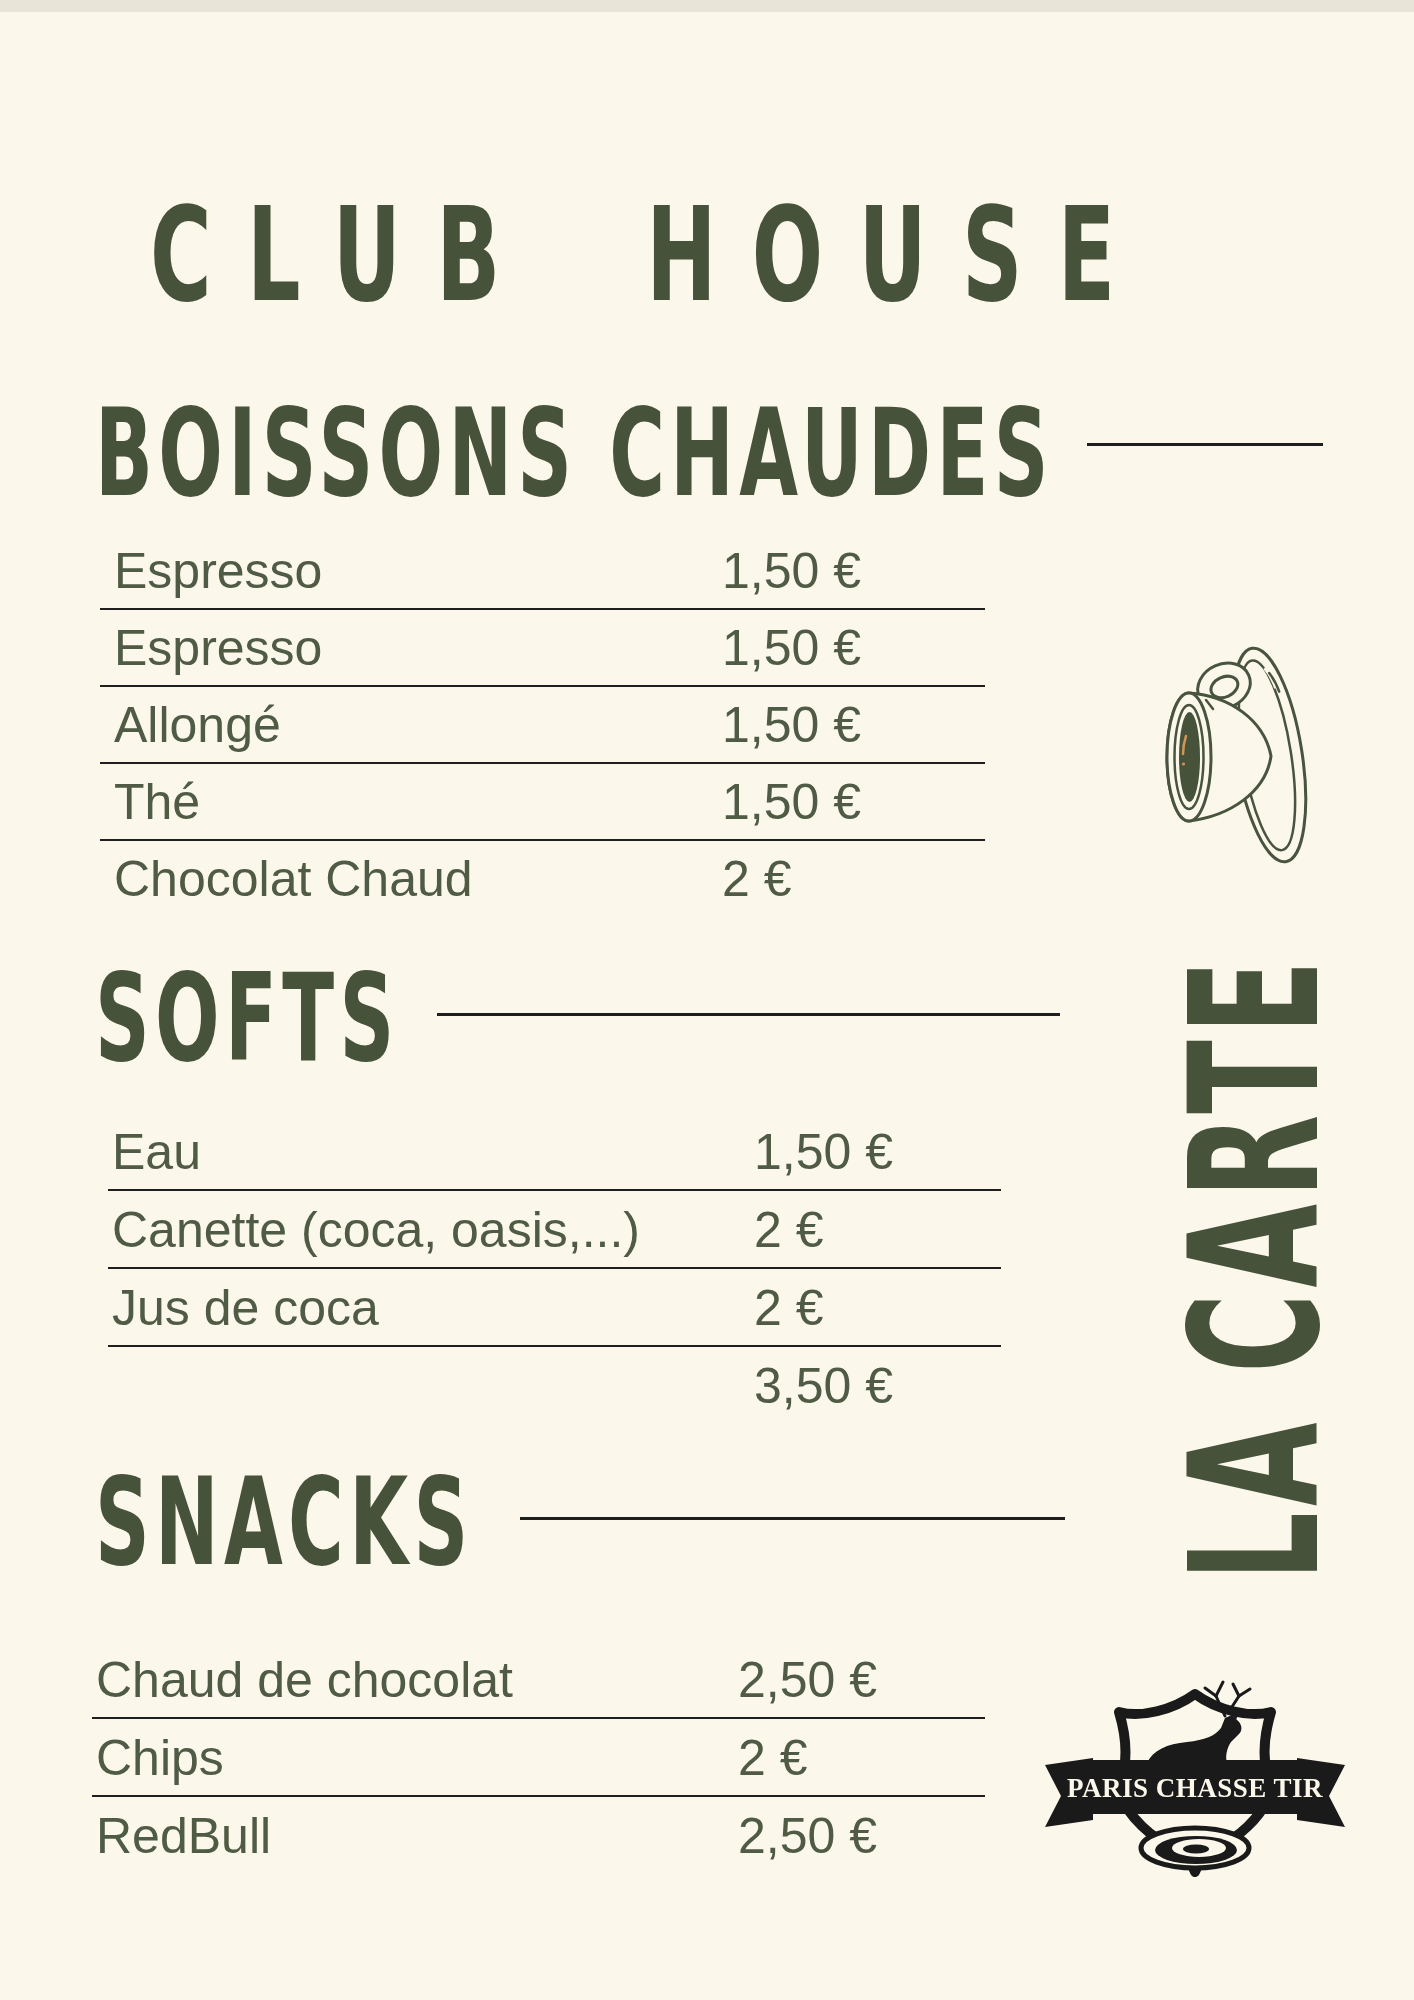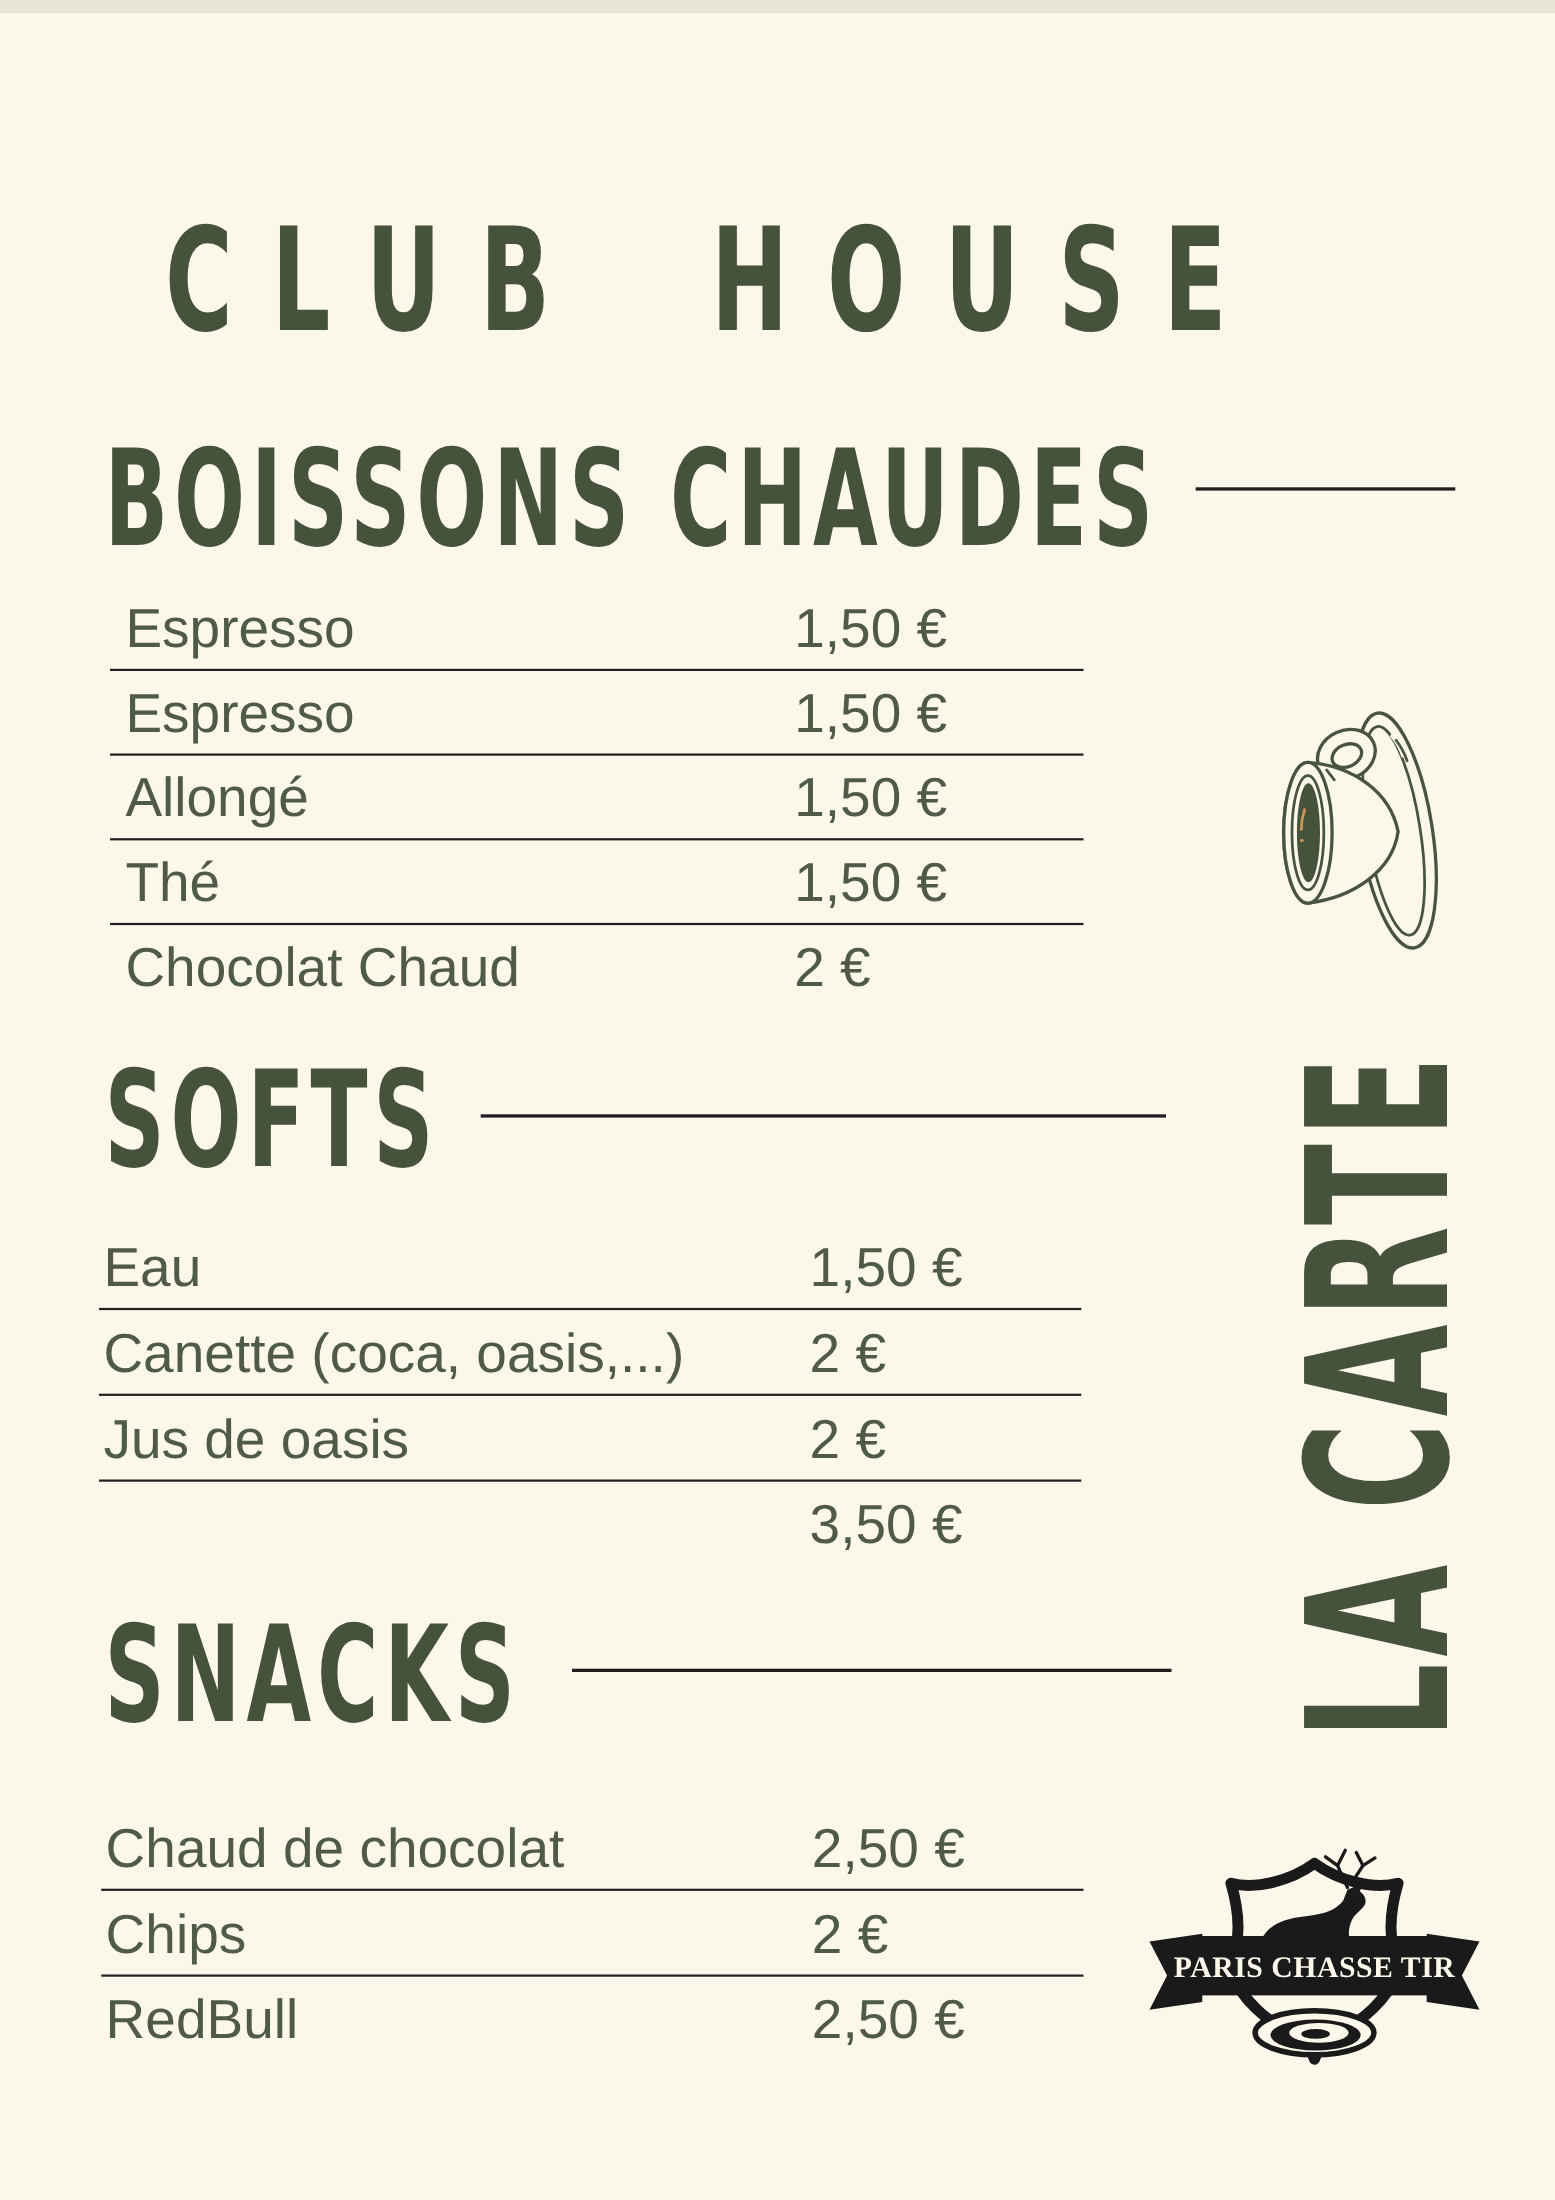--- a/index.html
+++ b/index.html
@@ -50,21 +50,21 @@
   .h-snacks{top:1450px;}
   .heading-line{
     position:absolute;height:3px;background:var(--line);
   }
   .hl-boissons{left:1087px;top:431px;width:236px;}
   .hl-softs{left:437px;top:1001px;width:623px;}
   .hl-snacks{left:520px;top:1505px;width:545px;}
   
   .items{position:absolute;}
   .t1{left:100px;top:521px;width:885px;}
-  .t2{left:90px;top:1101px;width:893px;text-align:right;}
+  .t2{left:108px;top:1101px;width:893px;text-align:right;}
   .t3{left:92px;top:1629px;width:893px;}
   .row{
     position:relative;
     height:77px;
     border-bottom:2px solid var(--line);
     font-size:50px;
     line-height:77px;
     color:var(--green-body);
     white-space:nowrap;
   }
@@ -133,21 +133,21 @@
   <div class="items t2">
       <div class="row">
         <span class="iname">Eau</span>
         <span class="iprice">1,50 €</span>
       </div>
       <div class="row">
         <span class="iname">Canette (coca, oasis,...)</span>
         <span class="iprice">2 €</span>
       </div>
       <div class="row">
-        <span class="iname">Jus de oasis</span>
+        <span class="iname">Jus de coca</span>
         <span class="iprice">2 €</span>
       </div>
       <div class="row last">
         <span class="iprice">3,50 €</span>
       </div>
     </div>
   <div class="items t3">
       <div class="row">
         <span class="iname">Chaud de chocolat</span>
         <span class="iprice">2,50 €</span>

